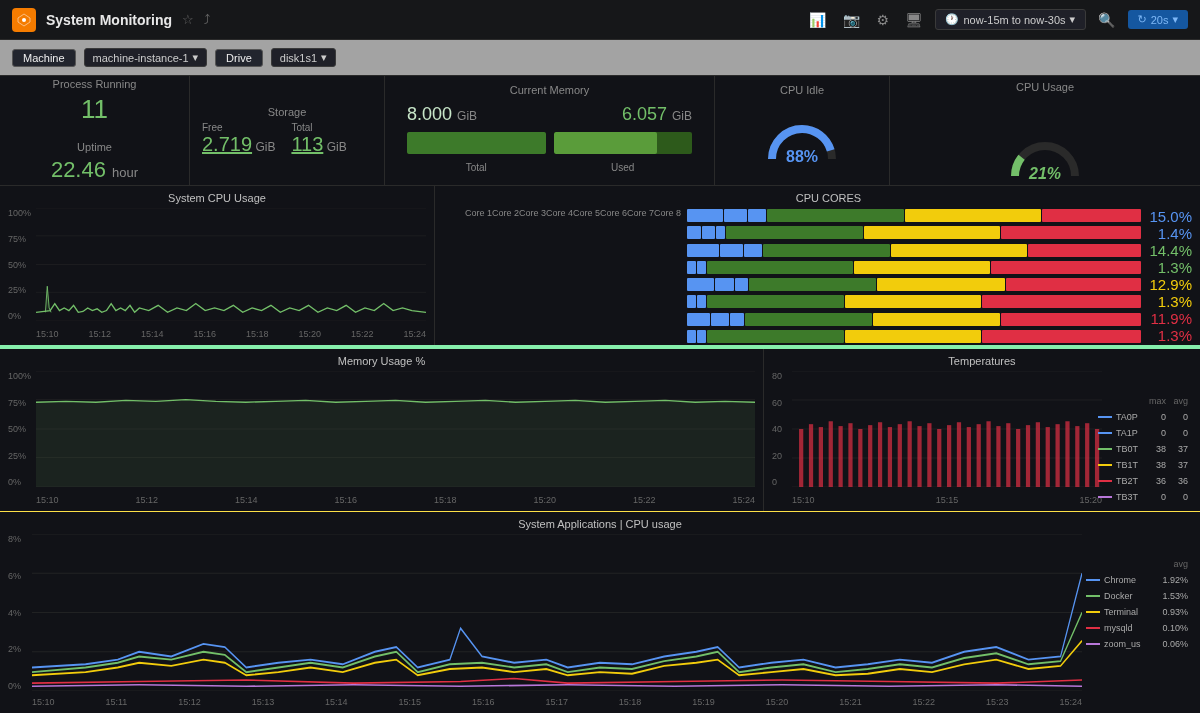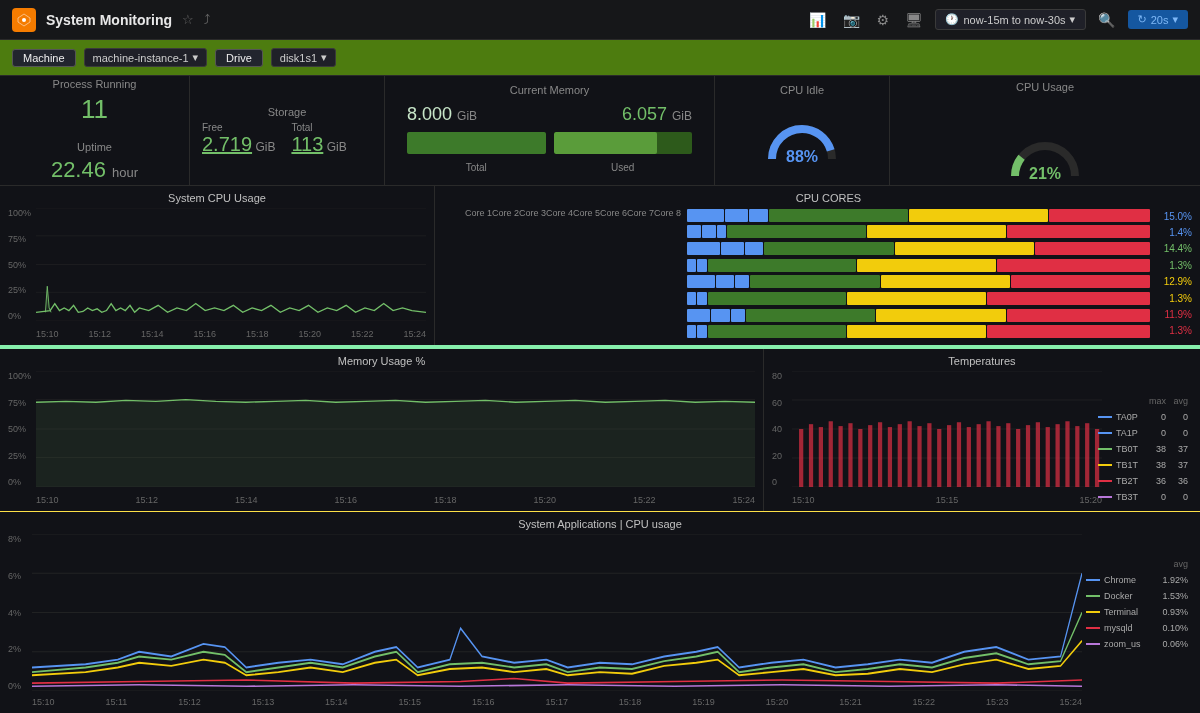--- a/index.html
+++ b/index.html
@@ -66,21 +66,21 @@
       border: none;
       color: #7eb8f7;
       padding: 3px 10px;
       border-radius: 3px;
       font-size: 11px;
       cursor: pointer;
       display: flex; align-items: center; gap: 4px;
     }
     
     .filterbar {
-      background: #4d7c0f;
+      background: #a3a3a3;
       border-bottom: 1px solid #2a2a2a;
       height: 36px;
       display: flex;
       align-items: center;
       padding: 0 12px;
       gap: 8px;
     }
     .filter-tag {
       background: #1f2028;
       border: 1px solid #3a3a3a;
@@ -217,21 +217,21 @@
     .gauge-label {
       position: absolute;
       bottom: -2px;
       left: 50%;
       transform: translateX(-50%);
       font-size: 16px;
       font-weight: 600;
     }
     .gauge-label.yellow { color: #fade2a; }
     .gauge-label.blue { color: #5794f2; }
-    .gauge-label.green { color: #73bf69; }
+    .gauge-label.green { color: #73bf69; font-style: italic; }
     
     .charts-area {
       flex: 1;
       display: flex;
       flex-direction: column;
       overflow: hidden;
     }
     .charts-row1 {
       display: flex;
       height: 163px;
@@ -297,21 +297,21 @@
       border-radius: 1px;
     }
     .cores-values {
       display: flex;
       flex-direction: column;
       justify-content: space-around;
       padding-left: 6px;
       min-width: 40px;
     }
     .core-val {
-      font-size: 10px;
+      font-size: 15px;
       text-align: right;
     }
     
     .temp-legend {
       position: absolute;
       right: 4px;
       top: 22px;
       font-size: 9px;
     }
     .temp-leg-row {

